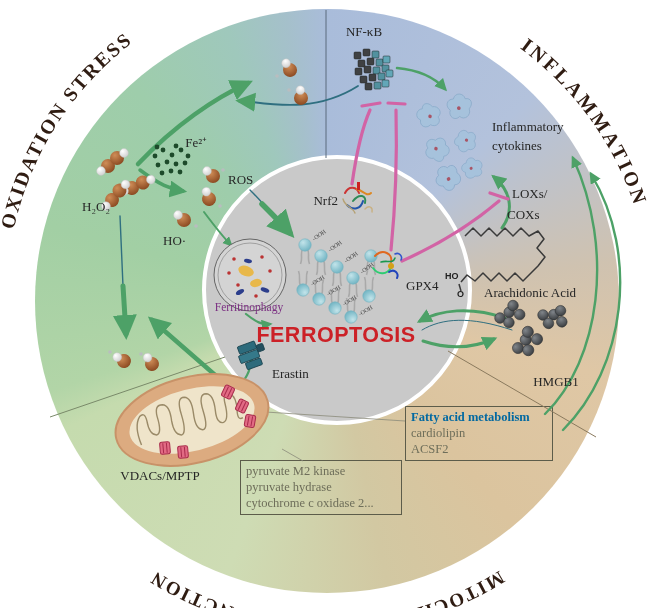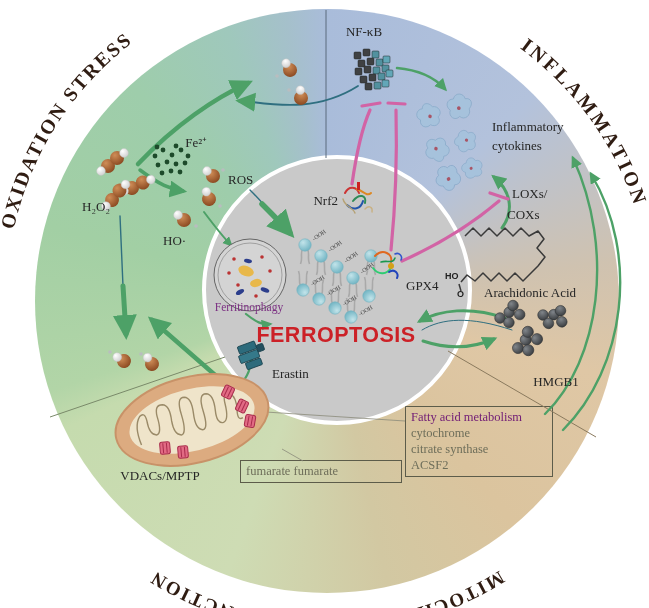--- a/index.html
+++ b/index.html
@@ -6,40 +6,41 @@
   #stage{position:relative;width:649px;height:608px;background:#fff;overflow:hidden;
          font-family:"Liberation Serif",serif;}
   .ring{position:absolute;left:35px;top:9px;width:584px;height:584px;border-radius:50%;
     background:conic-gradient(from 0deg,
       #a9bcda 0deg,#b3c2dc 45deg,#cfc2b0 82deg,#dfc7a5 105deg,#dbc49e 140deg,
       #d2c8a2 168deg,#cedcb4 200deg,#c5dbae 244deg,#b2d5a7 252deg,#a2cfa4 285deg,
       #9ecdab 318deg,#9fc8bc 340deg,#a5c0cb 352deg,#a9bcda 360deg);}
   svg.overlay{position:absolute;left:0;top:0;}
   .infobox{position:absolute;border:1px solid #5c5c4a;padding:2px 5px 3px 5px;
     font-size:12.5px;line-height:16px;color:#6e6e5a;}
-  .ib-title{font-weight:normal;color:#701a75;}
+  .ib-title{font-weight:bold;color:#0369a1;}
   svg text{font-family:"Liberation Serif",serif;}
   .lbl{fill:#262626;font-size:13px;}
   .ringtxt{fill:#2f1c12;font-size:20px;font-weight:bold;letter-spacing:2px;}
 </style>
 </head>
 <body>
 
 <div id="stage">
 
   <div class="ring"></div>
 
   <div class="infobox" style="left:240px;top:460px;width:150px;">
-    <div class="ib-item">fumarate fumarate</div>
+    <div class="ib-item">pyruvate M2 kinase</div>
+    <div class="ib-item">pyruvate hydrase</div>
+    <div class="ib-item">cytochrome c oxidase 2...</div>
   </div>
 
   <div class="infobox" style="left:405px;top:406px;width:136px;">
     <div class="ib-title">Fatty acid metabolism</div>
-    <div class="ib-item">cytochrome</div>
-    <div class="ib-item">citrate synthase</div>
+    <div class="ib-item">cardiolipin</div>
     <div class="ib-item">ACSF2</div>
   </div>
 
   <svg class="overlay" width="649" height="608" viewBox="0 0 649 608">
     <defs>
       <marker id="ag" markerWidth="5.4" markerHeight="5" refX="3.8" refY="2.4" orient="auto">
         <path d="M0,0 L5,2.4 L0,4.8 Z" fill="#4da167"></path>
       </marker>
       <radialGradient id="gDark" cx="35%" cy="30%" r="75%">
         <stop offset="0%" stop-color="#80858a"></stop>

